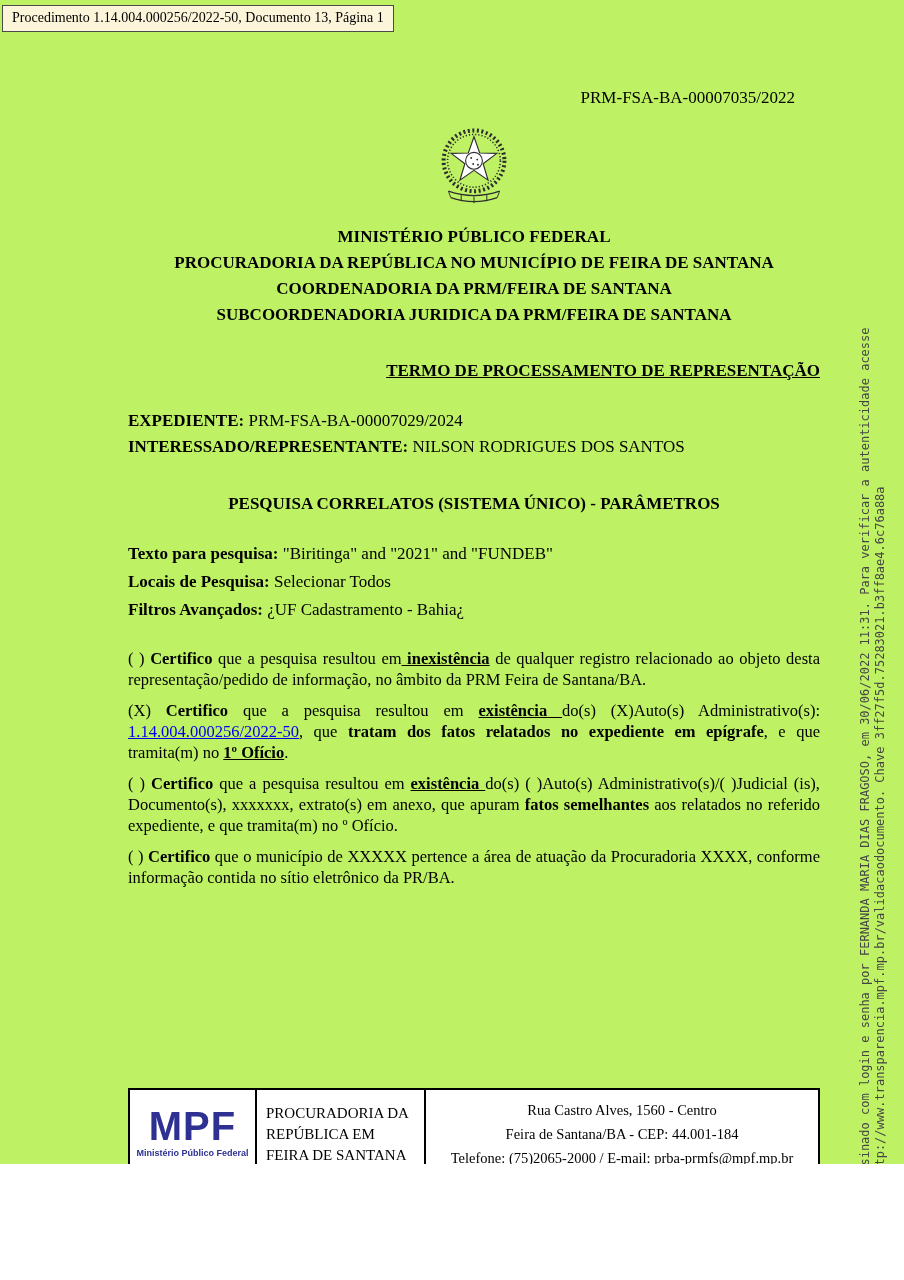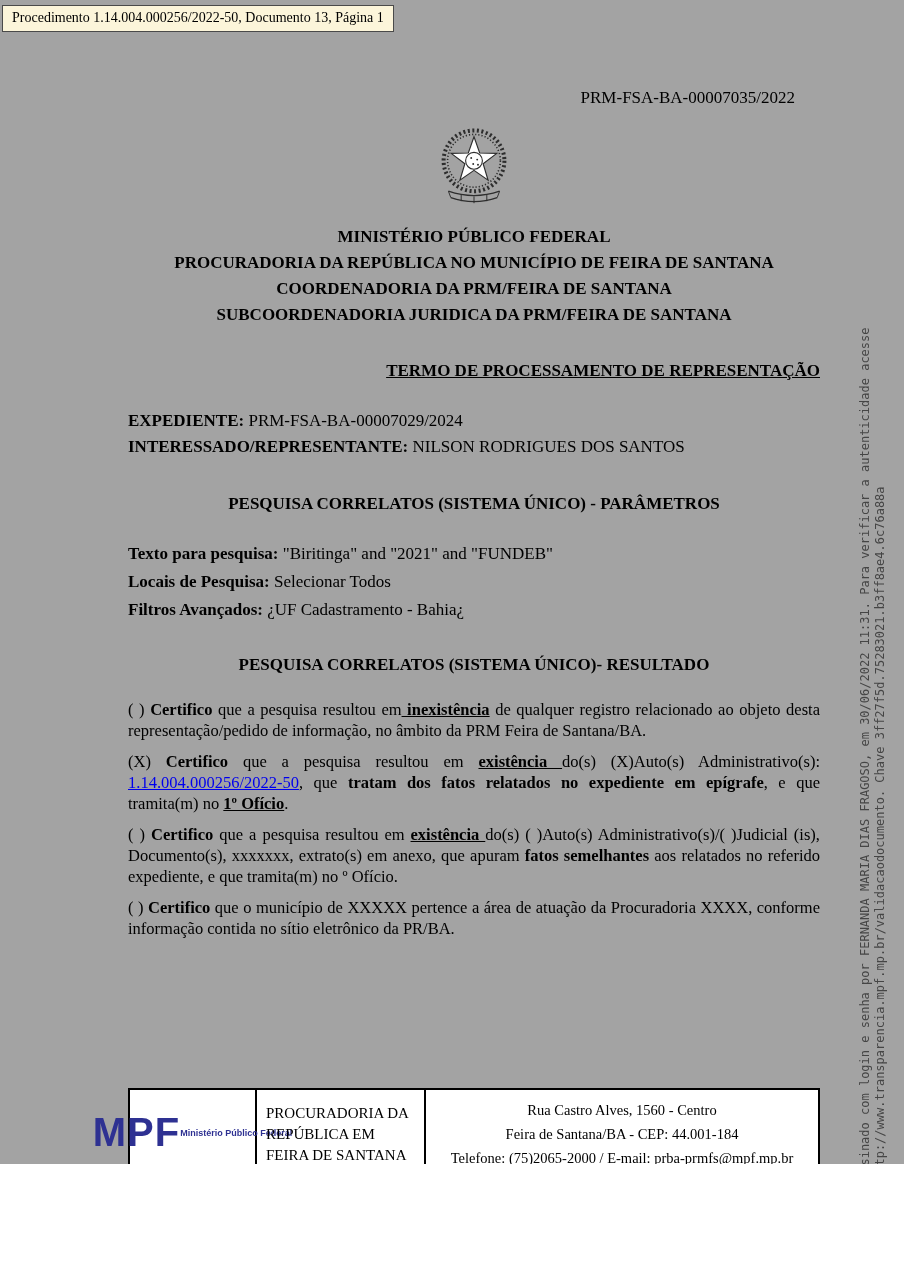--- a/index.html
+++ b/index.html
@@ -5,21 +5,21 @@
   :root{
     --link-color:#0000EE;
     --banner-bg:#fcf5da;
     --logo-blue:#2e3192;
   }
   *{box-sizing:border-box;margin:0;padding:0;}
   html,body{background:#ffffff;}
   .page{
     position:relative;
     width:904px;height:1164px;
-    background:#a3a3a3;
+    background:#bef264;
     font-family:"Liberation Serif","DejaVu Serif",serif;
     color:#000;
     overflow:hidden;
   }
   
   .banner{
     position:absolute;top:5px;left:2px;
     background:var(--banner-bg);
     border:1px solid #4a4a4a;
     font-size:14px;
@@ -97,21 +97,21 @@
   .footer{
     position:absolute;left:128px;top:1088px;
     width:692px;height:93px;
     border:2px solid #000;
     display:flex;
     background:#fff;
   }
   .cell-logo{
     width:127px;
     border-right:2px solid #000;
-    display:flex;flex-direction:row;
+    display:flex;flex-direction:column;
     align-items:center;justify-content:center;
     padding-bottom:6px;
   }
   .mpf-acronym{
     font-family:"Liberation Sans","DejaVu Sans",sans-serif;
     font-weight:bold;
     font-size:40px;
     line-height:40px;
     letter-spacing:1px;
     color:var(--logo-blue);
@@ -219,21 +219,20 @@
       <div>
         <span class="lbl">Locais de Pesquisa:</span>
         <span>Selecionar Todos</span>
       </div>
       <div>
         <span class="lbl">Filtros Avançados:</span>
         <span>¿UF Cadastramento - Bahia¿</span>
       </div>
     </div>
 
-    <div class="section-heading heading-resultado">PESQUISA CORRELATOS (SISTEMA ÚNICO)- RESULTADO</div>
 
     <div class="paragraphs">
         <p><span>( ) </span><span class="b">Certifico</span><span> que a pesquisa resultou em</span><span class="b u"> inexistência</span><span> de qualquer registro relacionado ao objeto desta representação/pedido de informação, no âmbito da PRM Feira de Santana/BA.</span></p>
         <p><span>(X) </span><span class="b">Certifico</span><span> que a pesquisa resultou em </span><span class="b u">existência </span><span>do(s) (X)Auto(s) Administrativo(s): </span><a class="u link" href="#">1.14.004.000256/2022-50</a><span>, que </span><span class="b">tratam dos fatos relatados no expediente em epígrafe</span><span>, e que tramita(m) no </span><span class="b u">1º Ofício</span><span>.</span></p>
         <p><span>( ) </span><span class="b">Certifico</span><span> que a pesquisa resultou em </span><span class="b u">existência </span><span>do(s) ( )Auto(s) Administrativo(s)/( )Judicial (is), Documento(s), xxxxxxx, extrato(s) em anexo, que apuram </span><span class="b">fatos semelhantes</span><span> aos relatados no referido expediente, e que tramita(m) no º Ofício.</span></p>
         <p><span>( ) </span><span class="b">Certifico</span><span> que o município de XXXXX pertence a área de atuação da Procuradoria XXXX, conforme informação contida no sítio eletrônico da PR/BA.</span></p>
       </div>
 
 
   </div>

